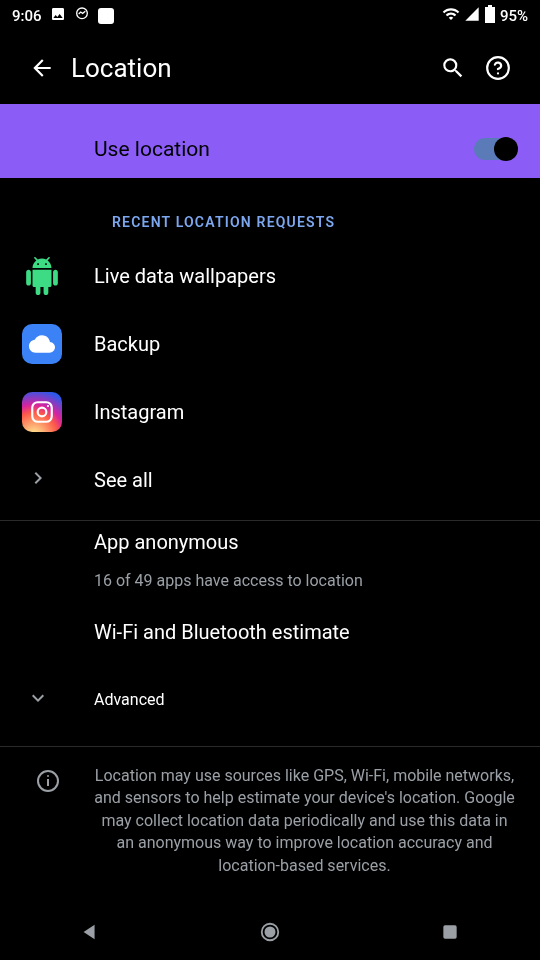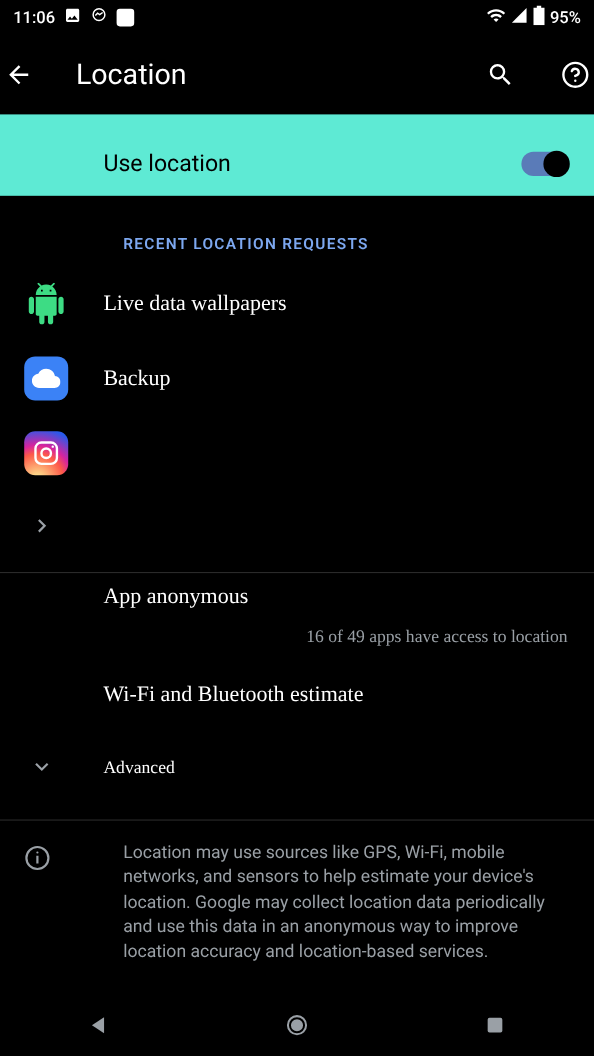--- a/index.html
+++ b/index.html
@@ -21,31 +21,31 @@
       font-size: 15px;
       font-weight: 500;
     }
     .status-left { display: flex; align-items: center; gap: 8px; }
     .status-right { display: flex; align-items: center; gap: 4px; }
     .sq-icon { width: 16px; height: 16px; background: #fff; border-radius: 3px; }
     .app-bar {
       height: 72px;
       display: flex;
       align-items: center;
-      padding: 0 1px;
-      gap: 36px;
+      padding: 0 26px;
+      gap: 13px;
     }
     .app-bar .title {
       flex: 1;
       font-size: 26px;
       font-weight: 400;
     }
     .icon-btn { width: 32px; height: 32px; display: flex; align-items: center; justify-content: center; }
     .toggle-row {
-      background: #5eead4;
+      background: #8b5cf6;
       height: 74px;
       display: flex;
       align-items: center;
       padding: 15px 24px 0 94px;
       justify-content: space-between;
     }
     .toggle-row .label { color: #000; font-size: 21px; }
     .switch {
       width: 42px; height: 22px; background: #5a7bb8; border-radius: 11px;
       position: relative;
@@ -67,36 +67,37 @@
       min-height: 68px;
       padding: 8px 24px 8px 16px;
     }
     .list-item .icon-area {
       width: 78px;
       display: flex;
       align-items: center;
       justify-content: flex-start;
       padding-left: 6px;
     }
-    .list-item .text-area { flex: 1; font-family: Liberation Serif, serif; }
+    .list-item .text-area { flex: 1; }
     .list-item .primary { font-size: 20px; color: #fff; line-height: 1.3; }
-    .list-item .secondary { font-size: 16px; color: #9aa0a6; margin-top: 16px; text-align: right; }
+    .list-item .secondary { font-size: 16px; color: #9aa0a6; margin-top: 16px; }
     .app-icon { width: 40px; height: 40px; border-radius: 10px; display: flex; align-items: center; justify-content: center; }
     .android-icon { background: transparent; }
     .backup-icon { background: #3b82f6; }
     .instagram-icon {
       background: radial-gradient(circle at 30% 110%, #fdf497 0%, #fd5949 45%, #d6249f 60%, #285aeb 90%);
     }
     .instagram-icon svg { display: block; }
     .divider { height: 1px; background: #2a2a2a; margin: 6px 0 0 0; }
     .info-row {
       display: flex;
       padding: 18px 24px 18px 16px;
-      gap: 38px;
+      gap: 19px;
       align-items: flex-start;
+      text-align: center;
     }
     .info-row .info-icon-area {
       width: 58px;
       padding-left: 6px;
       padding-top: 4px;
     }
     .info-row .info-text {
       flex: 1;
       color: #9aa0a6;
       font-size: 16px;
@@ -113,21 +114,21 @@
       justify-content: space-around;
       background: transparent;
     }
     .nav-bar .nav { width: 24px; height: 24px; display: flex; align-items: center; justify-content: center; }
   </style>
 </head>
 <body>
 
 <div class="status-bar">
   <div class="status-left">
-    <span>11:06</span>
+    <span>9:06</span>
     <span>
       <svg width="16" height="16" viewBox="0 0 24 24" fill="#fff">
           <path d="M21 19V5c0-1.1-.9-2-2-2H5c-1.1 0-2 .9-2 2v14c0 1.1.9 2 2 2h14c1.1 0 2-.9 2-2zM8.5 13.5l2.5 3.01L14.5 12l4.5 6H5l3.5-4.5z"></path>
         </svg>
     </span>
     <span>
       <svg width="16" height="16" viewBox="0 0 24 24" fill="none" stroke="#fff" stroke-width="2">
           <circle cx="12" cy="11" r="8"></circle>
           <path d="M7 12l3-3 3 2 4-3" fill="none"></path>
         </svg>
@@ -213,29 +214,35 @@
 <div class="list-item">
   <div class="icon-area">
     <div class="app-icon instagram-icon">
       <svg width="26" height="26" viewBox="0 0 24 24" fill="none" stroke="#fff" stroke-width="2">
           <rect x="3" y="3" width="18" height="18" rx="5"></rect>
           <circle cx="12" cy="12" r="4"></circle>
           <circle cx="17.5" cy="6.5" r="1" fill="#fff" stroke="none"></circle>
         </svg>
     </div>
   </div>
+  <div class="text-area">
+    <div class="primary">Instagram</div>
+  </div>
 </div>
 
 <div class="list-item">
   <div class="icon-area">
     <span style="padding-left:4px">
       <svg width="24" height="24" viewBox="0 0 24 24" fill="#9aa0a6">
           <path d="M8.59 16.59L13.17 12 8.59 7.41 10 6l6 6-6 6-1.41-1.41z"></path>
         </svg>
     </span>
+  </div>
+  <div class="text-area">
+    <div class="primary">See all</div>
   </div>
 </div>
 
 <div class="divider"></div>
 
 <div class="list-item">
   <div class="icon-area"></div>
   <div class="text-area">
     <div class="primary">App anonymous</div>
     <div class="secondary">16 of 49 apps have access to location</div>

